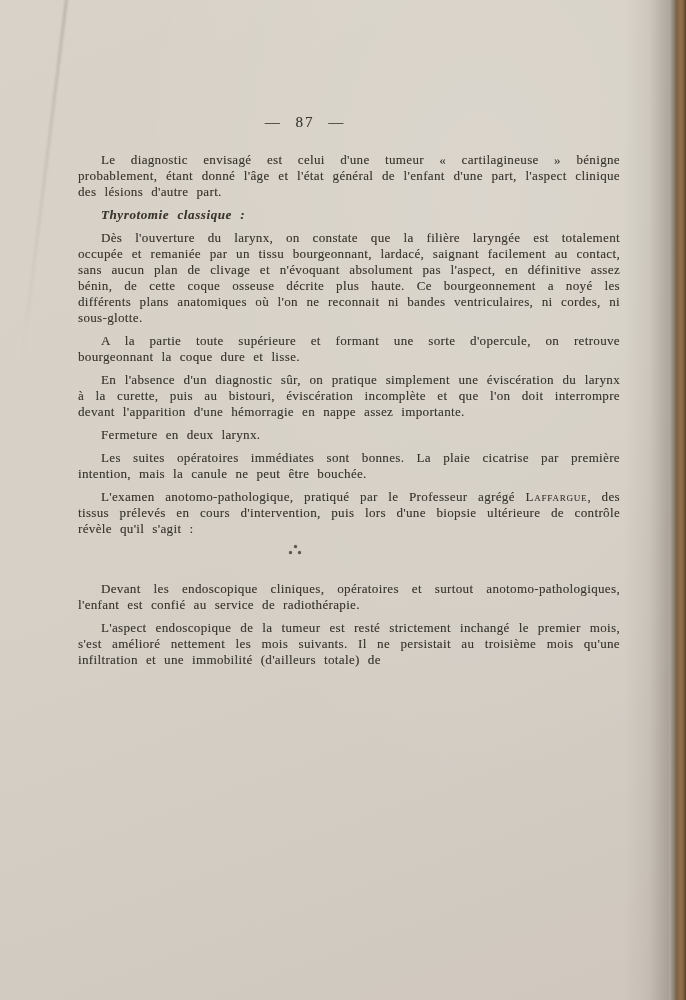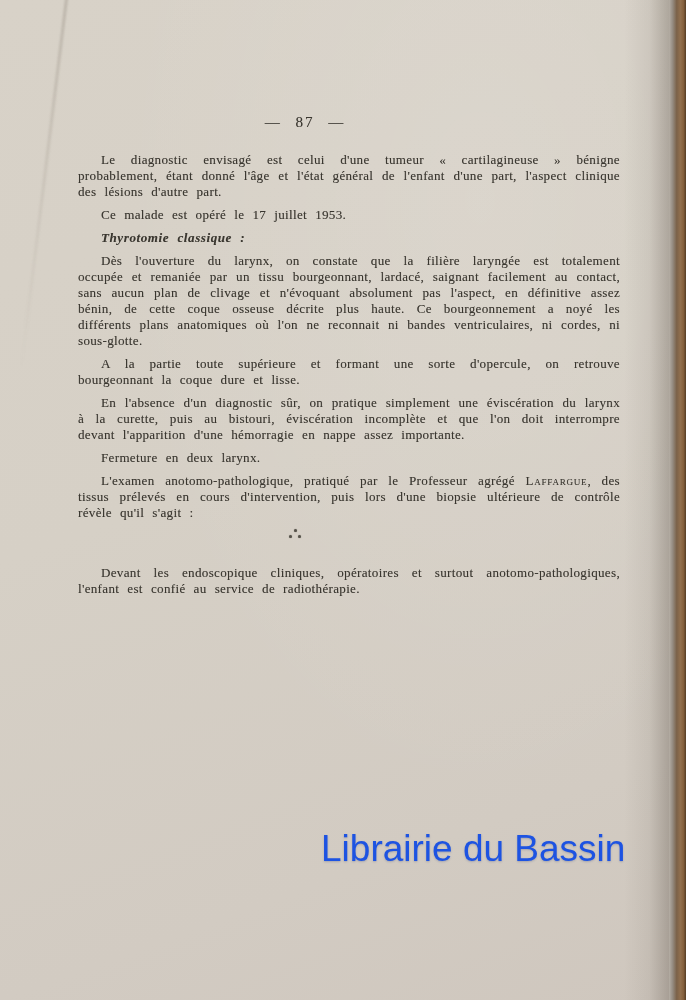--- a/index.html
+++ b/index.html
@@ -71,33 +71,33 @@
 </head>
 <body>
 
 <div class="page">
   <div class="crease"></div>
 
   <div class="content">
     <div class="page-number">— 87 —</div>
     <div id="text-body">
         <p class="para body"><span>Le diagnostic envisagé est celui d'une tumeur « cartilagineuse » bénigne probablement, étant donné l'âge et l'état général de l'enfant d'une part, l'aspect clinique des lésions d'autre part.</span></p>
-        <p class="para body"><span>Ce malade est opéré le 17 juillet 1953.</span></p>
         <p class="para heading"><span class="s-bi">Thyrotomie classique :</span></p>
         <p class="para body"><span>Dès l'ouverture du larynx, on constate que la filière laryngée est totalement occupée et remaniée par un tissu bourgeonnant, lardacé, saignant facilement au contact, sans aucun plan de clivage et n'évoquant absolument pas l'aspect, en définitive assez bénin, de cette coque osseuse décrite plus haute. Ce bourgeonnement a noyé les différents plans anatomiques où l'on ne reconnait ni bandes ventriculaires, ni cordes, ni sous-glotte.</span></p>
         <p class="para body"><span>A la partie toute supérieure et formant une sorte d'opercule, on retrouve bourgeonnant la coque dure et lisse.</span></p>
         <p class="para body"><span>En l'absence d'un diagnostic sûr, on pratique simplement une éviscération du larynx à la curette, puis au bistouri, éviscération incomplète et que l'on doit interrompre devant l'apparition d'une hémorragie en nappe assez importante.</span></p>
         <p class="para body"><span>Fermeture en deux larynx.</span></p>
+        <p class="para body"><span>Les suites opératoires immédiates sont bonnes. La plaie cicatrise par première intention, mais la canule ne peut être bouchée.</span></p>
         <p class="para body"><span>L'examen anotomo-pathologique, pratiqué par le Professeur agrégé </span><span class="s-sc">Laffargue</span><span>, des tissus prélevés en cours d'intervention, puis lors d'une biopsie ultérieure de contrôle révèle qu'il s'agit :</span></p>
         <div class="asterism">
           <span class="ast-dot a1"></span>
           <span class="ast-dot a2"></span>
           <span class="ast-dot a3"></span>
         </div>
         <p class="para body"><span>Devant les endoscopique cliniques, opératoires et surtout anotomo-pathologiques, l'enfant est confié au service de radiothérapie.</span></p>
+        <p class="para body"><span>L'aspect endoscopique de la tumeur est resté strictement inchangé le premier mois, s'est amélioré nettement les mois suivants. Il ne persistait au troisième mois qu'une infiltration et une immobilité (d'ailleurs totale) de</span></p>
       </div>
   </div>
 
-  <div class="watermark">Librairie du Bassin</div>
 
   <div class="edge-shadow"></div>
   <div class="book-edge"></div>
 </div>
 
 </body></html>

